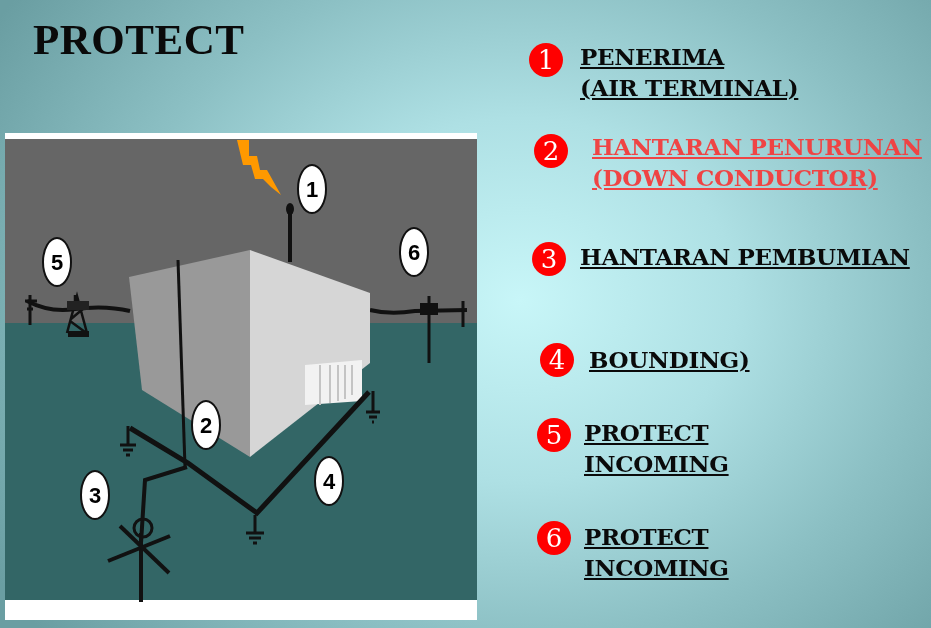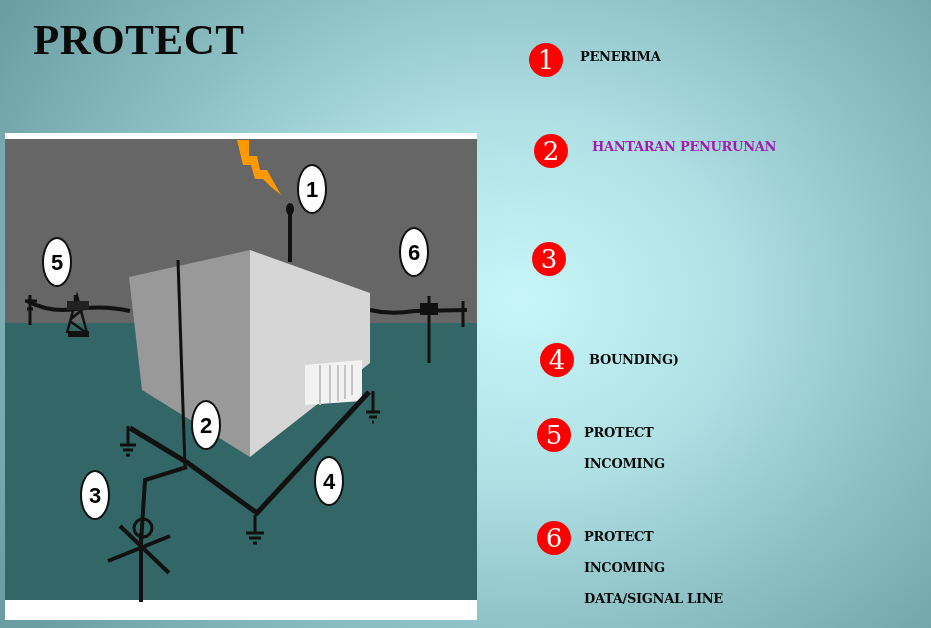--- a/index.html
+++ b/index.html
@@ -24,25 +24,26 @@
   .legend-item { position: absolute; pointer-events: auto; }
   .badge {
     position: absolute; width: 34px; height: 34px; border-radius: 50%;
     background: #ff0000; color: #fff;
     font-family: "DejaVu Serif", "Liberation Serif", serif;
     font-size: 26px; line-height: 34px; text-align: center;
   }
   .item-text {
     position: absolute; white-space: nowrap;
     font-family: "DejaVu Serif", "Liberation Serif", serif;
-    font-weight: bold; font-size: 13px; line-height: 31px; color: #0a0a0a;
+    font-weight: bold; font-size: 23px; line-height: 31px; color: #0a0a0a;
     letter-spacing: -0.3px;
+    text-decoration: underline;
   }
   .item-text span { display: block; }
-  .item-text.blue { color: #a21caf; }
+  .item-text.blue { color: #ef4444; }
 </style>
 </head>
 <body>
 
 <h1 class="title">
   <span>PROTECT</span>
 </h1>
 
 <div class="picture">
   <svg width="472" height="487" viewBox="0 0 472 487">
@@ -142,33 +143,36 @@
     </g>
   </svg>
 </div>
 
 <div class="legend">
 
   <div class="legend-item">
     <div class="badge" style="left:529px; top:43px;">1</div>
     <div class="item-text" style="left:580px; top:41px;">
       <span>PENERIMA</span>
+      <span>(AIR TERMINAL)</span>
     </div>
   </div>
 
   <div class="legend-item">
     <div class="badge" style="left:534px; top:134px;">2</div>
     <div class="item-text blue" style="left:592px; top:131px;">
       <span>HANTARAN PENURUNAN</span>
+      <span>(DOWN CONDUCTOR)</span>
     </div>
   </div>
 
   <div class="legend-item">
     <div class="badge" style="left:532px; top:242px;">3</div>
     <div class="item-text" style="left:580px; top:241px;">
+      <span>HANTARAN PEMBUMIAN</span>
     </div>
   </div>
 
   <div class="legend-item">
     <div class="badge" style="left:540px; top:343px;">4</div>
     <div class="item-text" style="left:589px; top:344px;text-align:right;">
       <span>BOUNDING)</span>
     </div>
   </div>
 
@@ -178,16 +182,15 @@
       <span>PROTECT</span>
       <span>INCOMING</span>
     </div>
   </div>
 
   <div class="legend-item">
     <div class="badge" style="left:537px; top:521px;">6</div>
     <div class="item-text" style="left:584px; top:521px;">
       <span>PROTECT</span>
       <span>INCOMING</span>
-      <span>DATA/SIGNAL LINE</span>
     </div>
   </div>
 </div>
 
 </body></html>

